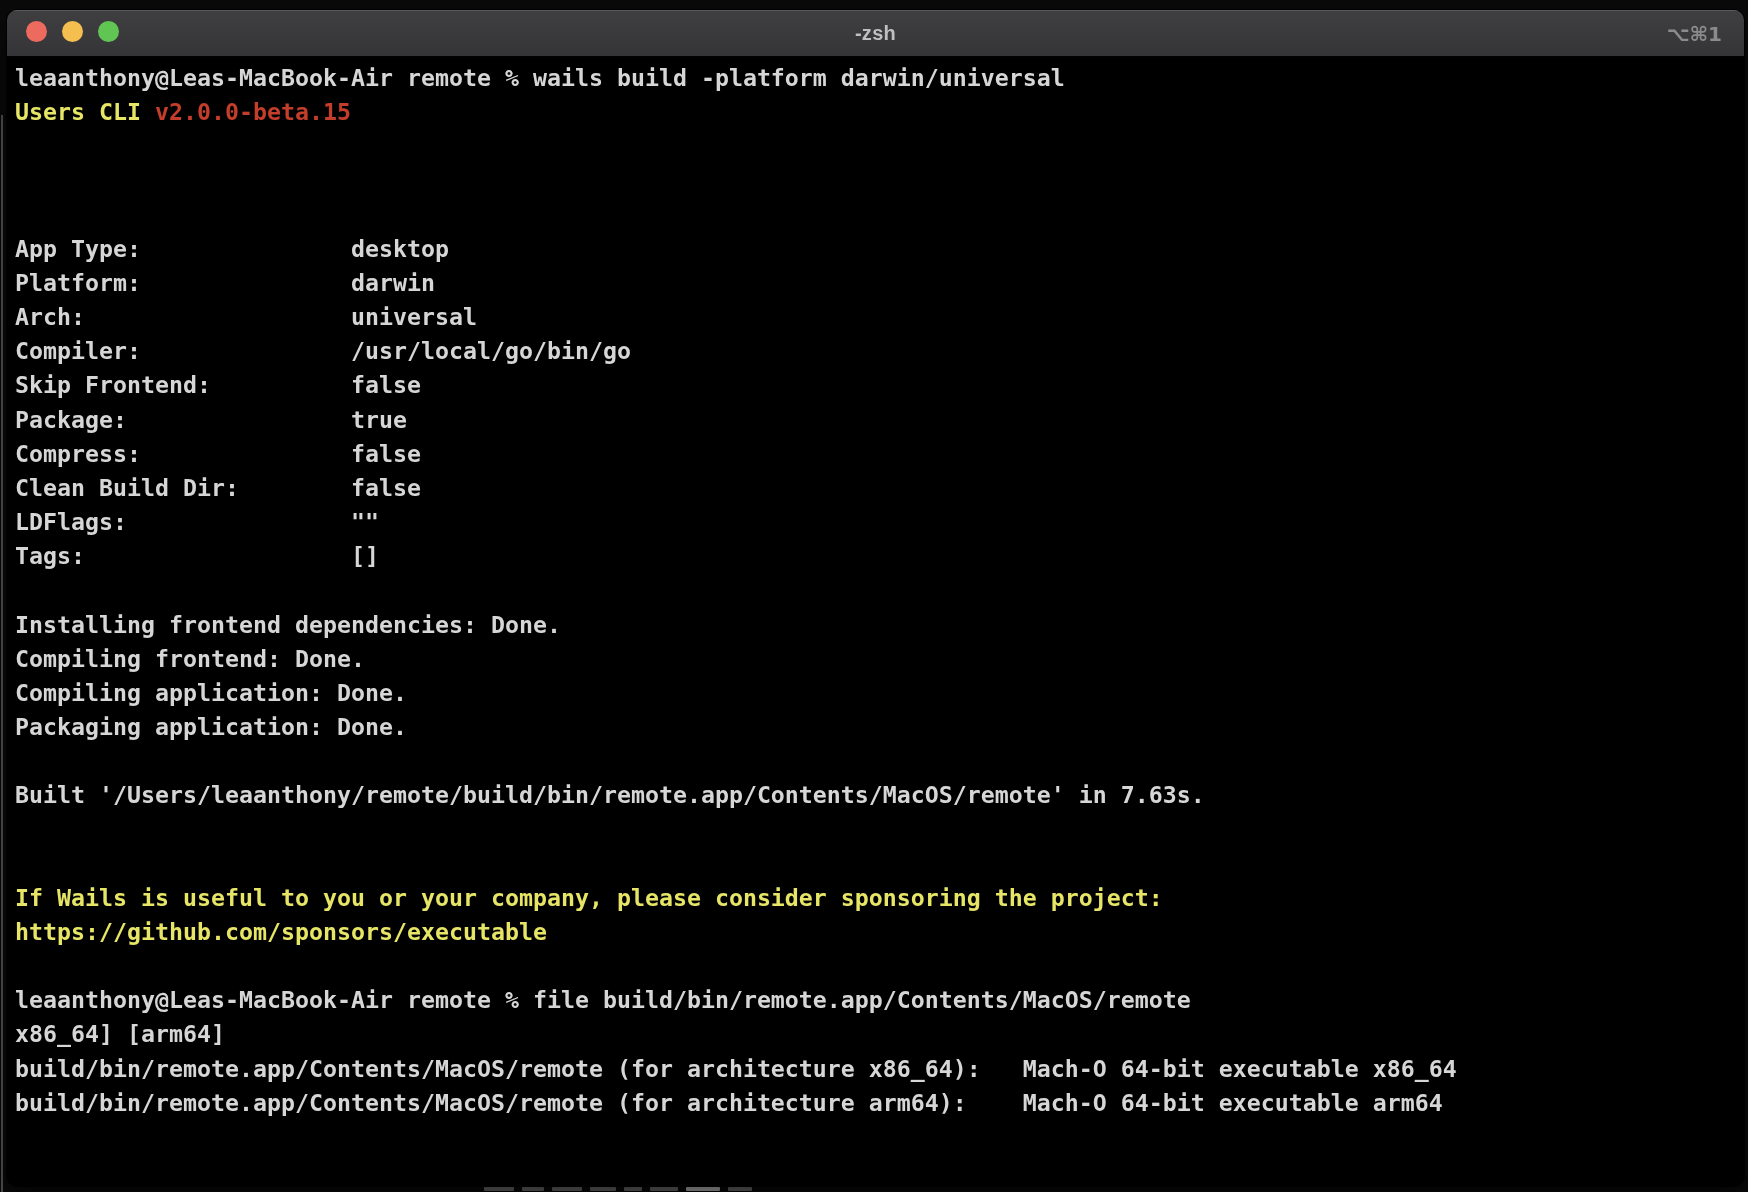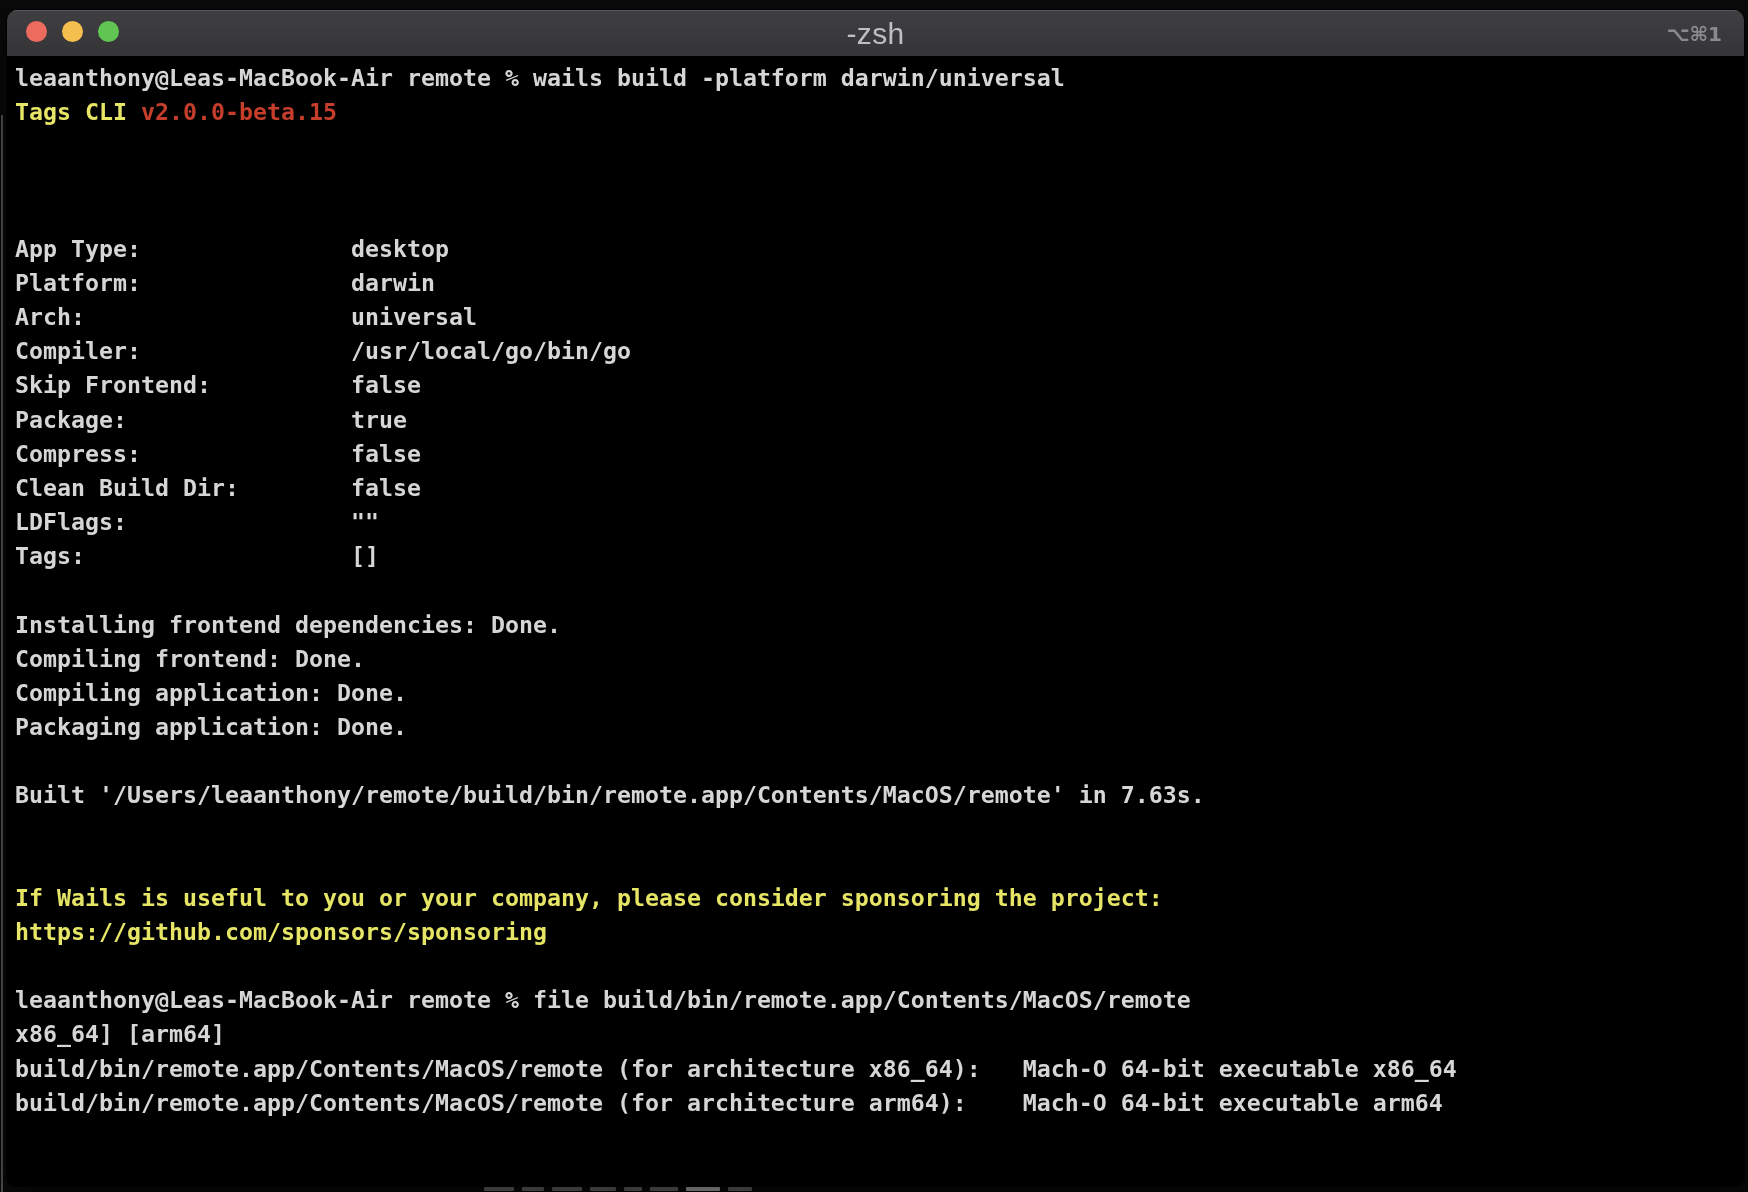--- a/index.html
+++ b/index.html
@@ -41,21 +41,21 @@
 
   .traffic { position:absolute; left:19px; top:11px; display:flex; gap:15px; }
   .tl { width:21px; height:21px; border-radius:50%; }
   .tl-close    { background:var(--tl_red); }
   .tl-minimize { background:var(--tl_yellow); }
   .tl-zoom     { background:var(--tl_green); }
 
   .title {
     position:absolute; left:0; right:0; top:0; height:47px;
     display:flex; align-items:center; justify-content:center;
-    font-size:30px; font-weight:normal; color:var(--title_color);
+    font-size:20px; font-weight:bold; color:var(--title_color);
     letter-spacing:.3px;
   }
   .shortcut {
     position:absolute; right:22px; top:0; height:47px;
     display:flex; align-items:center;
     font-family:"DejaVu Sans", sans-serif;
     font-size:20px; font-weight:bold; color:var(--shortcut_color);
   }
 
   
@@ -110,21 +110,21 @@
     <div class="traffic">
       <div class="tl tl-close"></div>
       <div class="tl tl-minimize"></div>
       <div class="tl tl-zoom"></div>
     </div>
     <div class="title">-zsh</div>
     <div class="shortcut">⌥⌘1</div>
   </div>
   <div class="screen">
       <div class="line"><span class="seg-default">leaanthony@Leas-MacBook-Air remote % wails build -platform darwin/universal</span></div>
-      <div class="line"><span class="seg-yellow">Tags CLI</span><span class="seg-red"> v2.0.0-beta.15</span></div>
+      <div class="line"><span class="seg-yellow">Users CLI</span><span class="seg-red"> v2.0.0-beta.15</span></div>
       <div class="line"></div>
       <div class="line"></div>
       <div class="line"></div>
       <div class="line"><span class="seg-default">App Type:               desktop</span></div>
       <div class="line"><span class="seg-default">Platform:               darwin</span></div>
       <div class="line"><span class="seg-default">Arch:                   universal</span></div>
       <div class="line"><span class="seg-default">Compiler:               /usr/local/go/bin/go</span></div>
       <div class="line"><span class="seg-default">Skip Frontend:          false</span></div>
       <div class="line"><span class="seg-default">Package:                true</span></div>
       <div class="line"><span class="seg-default">Compress:               false</span></div>
@@ -134,20 +134,20 @@
       <div class="line"></div>
       <div class="line"><span class="seg-default">Installing frontend dependencies: Done.</span></div>
       <div class="line"><span class="seg-default">Compiling frontend: Done.</span></div>
       <div class="line"><span class="seg-default">Compiling application: Done.</span></div>
       <div class="line"><span class="seg-default">Packaging application: Done.</span></div>
       <div class="line"></div>
       <div class="line"><span class="seg-default">Built '/Users/leaanthony/remote/build/bin/remote.app/Contents/MacOS/remote' in 7.63s.</span></div>
       <div class="line"></div>
       <div class="line"></div>
       <div class="line"><span class="seg-yellow">If Wails is useful to you or your company, please consider sponsoring the project:</span></div>
-      <div class="line"><span class="seg-yellow">https://github.com/sponsors/sponsoring</span></div>
+      <div class="line"><span class="seg-yellow">https://github.com/sponsors/executable</span></div>
       <div class="line"></div>
       <div class="line"><span class="seg-default">leaanthony@Leas-MacBook-Air remote % file build/bin/remote.app/Contents/MacOS/remote</span></div>
       <div class="line"><span class="seg-default">x86_64] [arm64]</span></div>
       <div class="line"><span class="seg-default">build/bin/remote.app/Contents/MacOS/remote (for architecture x86_64):   Mach-O 64-bit executable x86_64</span></div>
       <div class="line"><span class="seg-default">build/bin/remote.app/Contents/MacOS/remote (for architecture arm64):    Mach-O 64-bit executable arm64</span></div>
     </div>
 </div>
 
 </body></html>

